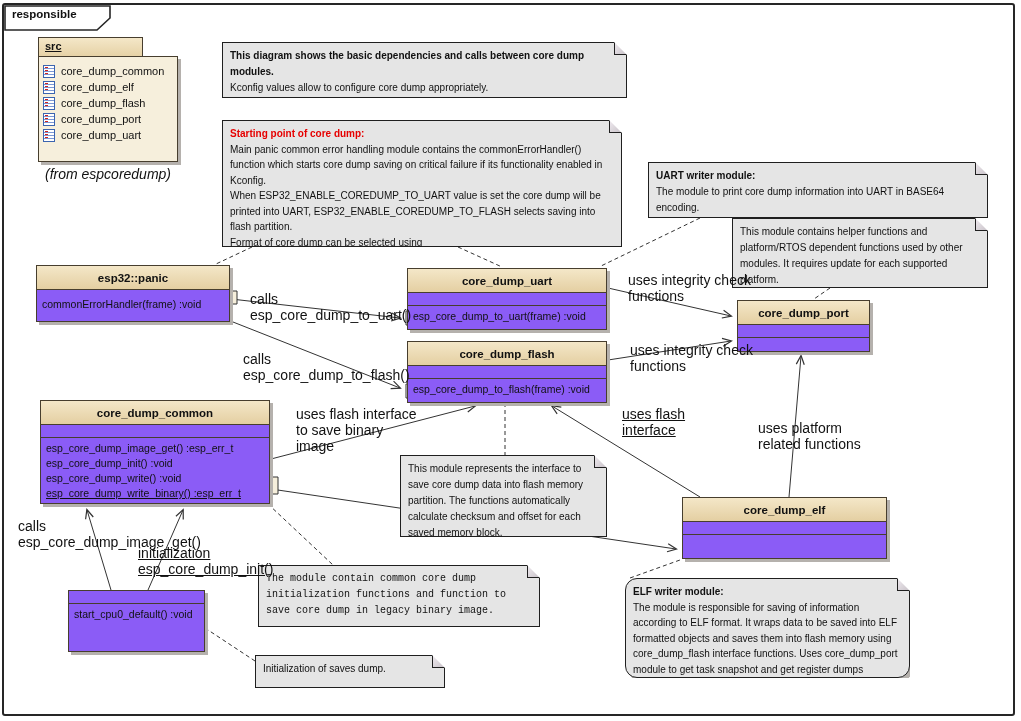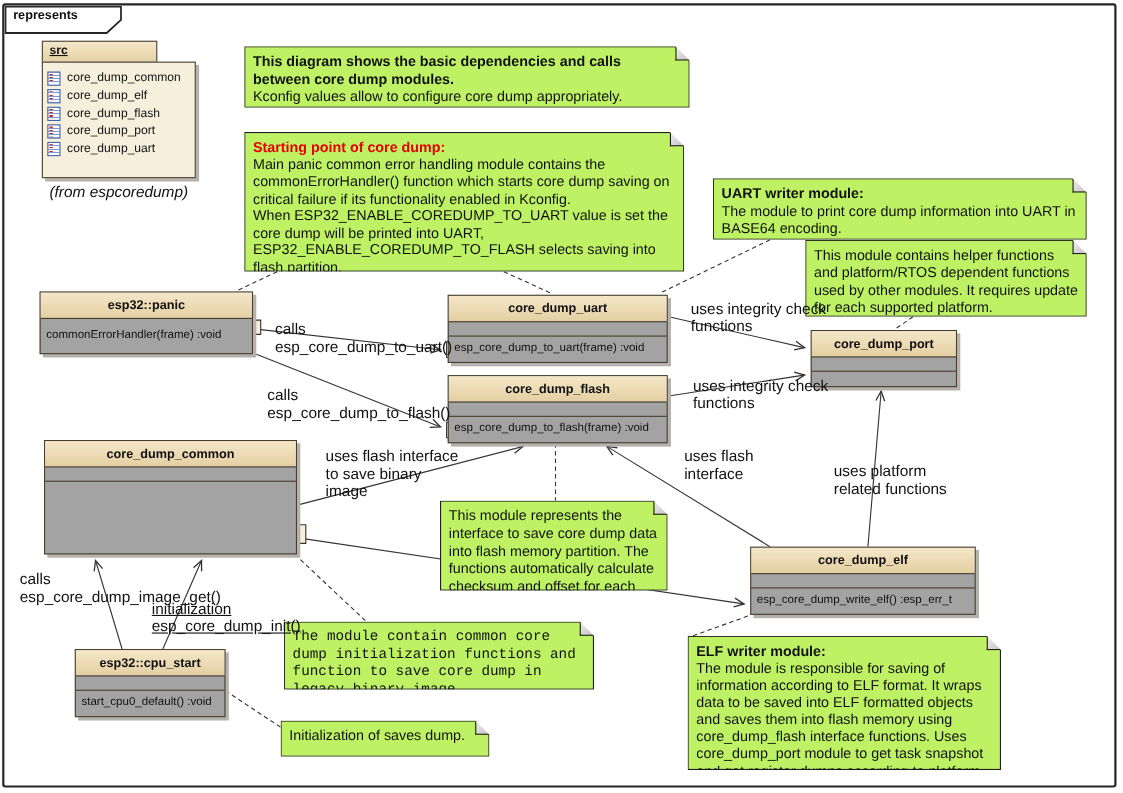--- a/index.html
+++ b/index.html
@@ -10,36 +10,36 @@
   .frame {
     position:absolute; left:2px; top:3px; width:1013px; height:713px;
     border:2px solid #262626; border-radius:3px; box-sizing:border-box;
   }
   .frame-tab { position:absolute; left:4px; top:5px; }
   .frame-tab-label {
     position:absolute; left:12px; top:8px; font-size:11.5px; font-weight:bold;
   }
   
   .note {
-    position:absolute; background:#bef264; border:1px solid #1f1f1f; box-sizing:border-box;
+    position:absolute; background:#e5e5e5; border:1px solid #1f1f1f; box-sizing:border-box;
     clip-path: polygon(0 0, calc(100% - 13px) 0, 100% 13px, 100% 100%, 0 100%);
     filter: drop-shadow(3px 3px 0 #b5b1ad);
-    padding:5px 7px 4px 7px; font-size:13px; line-height:16px;
+    padding:5px 7px 4px 7px; font-size:10px; line-height:16px;
   }
   .note .fold {
     position:absolute; top:-1px; right:-1px; width:13px; height:13px;
     border-left:1px solid #1f1f1f; border-bottom:1px solid #1f1f1f; box-sizing:border-box;
     background:linear-gradient(135deg, #efeaef 0%, #c9c3c9 100%);
   }
   .note-title { font-weight:bold; }
   .note-title.red { color:#e60000; }
   .note-body { white-space:pre-line; }
   
   .cls {
-    position:absolute; border:1px solid #473e2e; background:#a3a3a3;
+    position:absolute; border:1px solid #473e2e; background:#8b5cf6;
     box-shadow:3px 3px 0 #b5b1ad; box-sizing:border-box;
   }
   .cls-title {
     background:linear-gradient(#f4e7c8, #e4cfa2); border-bottom:1px solid #473e2e;
     font-weight:bold; text-align:center; font-size:11.5px; padding:6px 3px 5px 3px;
   }
   .cls-empty { height:12px; border-bottom:1px solid #473e2e; }
   .cls-empty.last { border-bottom:none; }
   .cls-methods { padding:3px 4px 2px 5px; font-size:10.5px; }
   .m-row { line-height:15px; white-space:nowrap; }
@@ -73,21 +73,21 @@
 </style>
 </head>
 <body>
 
 <div class="canvas">
 
   <div class="frame"></div>
   <svg class="frame-tab" width="120" height="28">
     <path d="M1,1 H106 V13 L93,25 H1 Z" fill="#ffffff" stroke="#262626" stroke-width="1.6"></path>
   </svg>
-  <div class="frame-tab-label">represents</div>
+  <div class="frame-tab-label">responsible</div>
 
   <svg class="wires" width="1021" height="721">
     <defs>
       <marker id="oa" markerWidth="12" markerHeight="12" refX="9.5" refY="5" orient="auto">
         <path d="M1,1 L10,5 L1,9" fill="none" stroke="#333" stroke-width="1.2"></path>
       </marker>
     </defs>
 
     <g stroke="#333" stroke-width="1" fill="none">
       <path d="M231,299 L400,318" marker-end="url(#oa)"></path>
@@ -180,21 +180,21 @@
   <div class="note" style="left:258px; top:565px; width:282px; height:62px;font-family:Liberation Mono, monospace;">
     <span class="fold"></span>
     <div class="note-body">The module contain common core dump initialization functions and function to save core dump in legacy binary image.</div>
   </div>
 
   <div class="note" style="left:255px; top:655px; width:190px; height:33px;">
     <span class="fold"></span>
     <div class="note-body">Initialization of saves dump.</div>
   </div>
 
-  <div class="note" style="left:625px; top:578px; width:285px; height:122px; line-height:15.5px;">
+  <div class="note" style="left:625px; top:578px; width:285px; height:100px; line-height:15.5px;border-radius:12px;">
     <span class="fold"></span>
     <div class="note-title">ELF writer module:</div>
     <div class="note-body">The module is responsible for saving of information according to ELF format. It wraps data to be saved into ELF formatted objects and saves them into flash memory using core_dump_flash interface functions. Uses core_dump_port module to get task snapshot and get register dumps according to platform settings.</div>
   </div>
 
   <div class="cls" style="left:36px; top:265px; width:194px; height:57px;">
     <div class="cls-title">esp32::panic</div>
     <div class="cls-methods">
       <div class="m-row" style="padding-top:4px;">commonErrorHandler(frame) :void</div>
     </div>
@@ -218,50 +218,52 @@
 
   <div class="cls" style="left:737px; top:300px; width:133px; height:52px;">
     <div class="cls-title">core_dump_port</div>
     <div class="cls-empty"></div>
     <div class="cls-empty last"></div>
   </div>
 
   <div class="cls" style="left:40px; top:400px; width:230px; height:104px;">
     <div class="cls-title">core_dump_common</div>
     <div class="cls-empty"></div>
+    <div class="cls-methods">
+      <div class="m-row">esp_core_dump_image_get() :esp_err_t</div>
+      <div class="m-row">esp_core_dump_init() :void</div>
+      <div class="m-row">esp_core_dump_write() :void</div>
+      <div class="m-row static">esp_core_dump_write_binary() :esp_err_t</div>
+    </div>
   </div>
 
   <div class="cls" style="left:682px; top:497px; width:205px; height:62px;">
     <div class="cls-title">core_dump_elf</div>
     <div class="cls-empty"></div>
-    <div class="cls-methods">
-      <div class="m-row">esp_core_dump_write_elf() :esp_err_t</div>
-    </div>
   </div>
 
   <div class="cls" style="left:68px; top:590px; width:137px; height:62px;">
-    <div class="cls-title">esp32::cpu_start</div>
     <div class="cls-empty"></div>
     <div class="cls-methods">
       <div class="m-row">start_cpu0_default() :void</div>
     </div>
   </div>
 
   <div class="edge-label" style="left:250px; top:291px;">calls
 esp_core_dump_to_uart()</div>
   <div class="edge-label" style="left:243px; top:351px;">calls
 esp_core_dump_to_flash()</div>
   <div class="edge-label" style="left:628px; top:272px;">uses integrity check
 functions</div>
   <div class="edge-label" style="left:630px; top:342px;">uses integrity check
 functions</div>
   <div class="edge-label" style="left:296px; top:406px;">uses flash interface
 to save binary
 image</div>
-  <div class="edge-label" style="left:622px; top:406px;">uses flash
+  <div class="edge-label" style="left:622px; top:406px;text-decoration:underline;">uses flash
 interface</div>
   <div class="edge-label" style="left:758px; top:420px;">uses platform
 related functions</div>
   <div class="edge-label" style="left:18px; top:518px;">calls
 esp_core_dump_image_get()</div>
   <div class="edge-label" style="left:138px; top:545px;text-decoration:underline;">initialization
 esp_core_dump_init()</div>
 
 </div>
 

